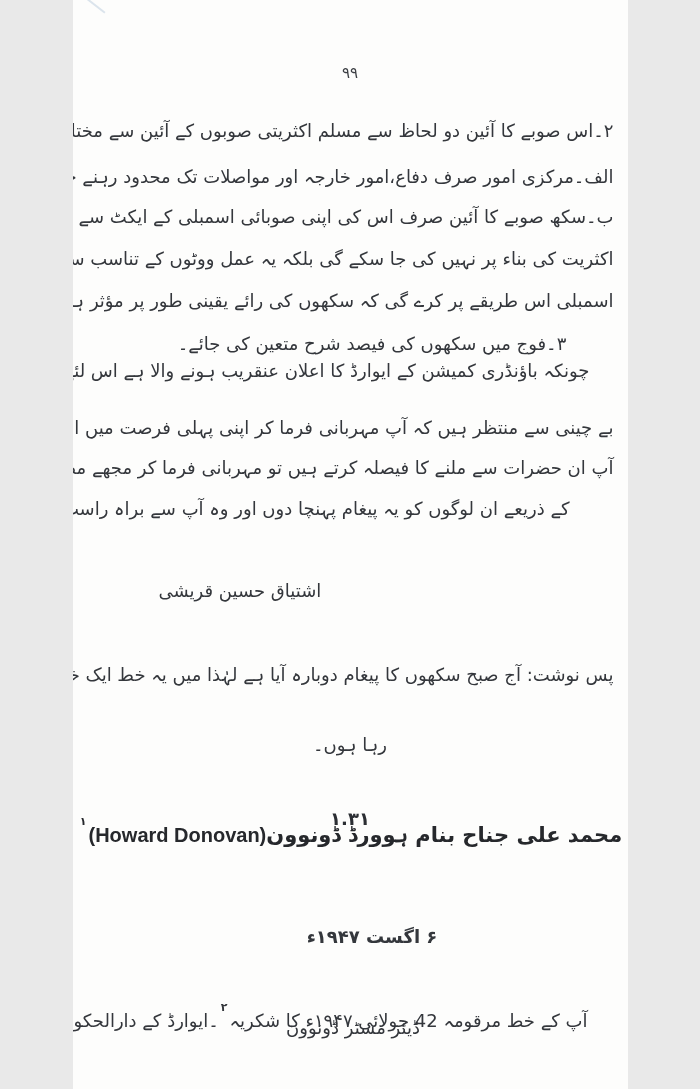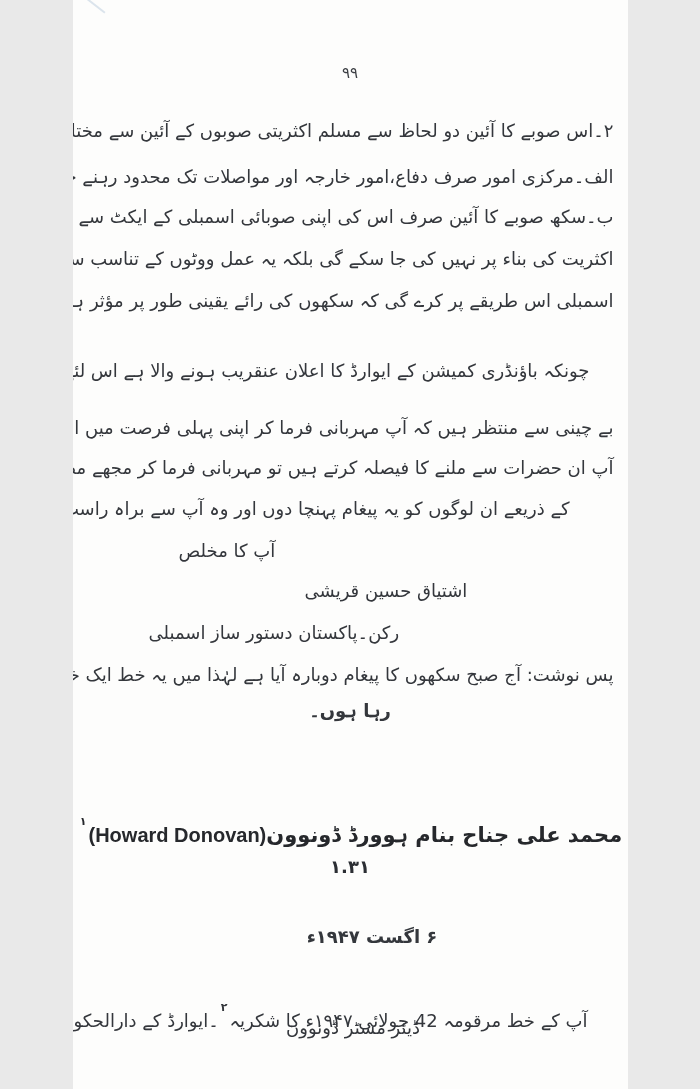--- a/index.html
+++ b/index.html
@@ -53,34 +53,33 @@
 
   <div class="artifact"></div>
 
   <div class="ln center pageno" style="top:58px;">۹۹</div>
 
   <div class="ln" style="top:116px;">۲۔اس صوبے کا آئین دو لحاظ سے مسلم اکثریتی صوبوں کے آئین سے مختلف ہونا چاہیے۔</div>
   <div class="ln" style="top:162px;">الف۔مرکزی امور صرف دفاع،امور خارجہ اور مواصلات تک محدود رہنے چاہئیں۔</div>
   <div class="ln" style="top:202px;">ب۔سکھ صوبے کا آئین صرف اس کی اپنی صوبائی اسمبلی کے ایکٹ سے بدلا جا سکے گا۔کوئی ترمیم سادہ</div>
   <div class="ln" style="top:244px;">اکثریت کی بناء پر نہیں کی جا سکے گی بلکہ یہ عمل ووٹوں کے تناسب سے ہوگا جس کا تعیّن دستور ساز</div>
   <div class="ln" style="top:286px;">اسمبلی اس طریقے پر کرے گی کہ سکھوں کی رائے یقینی طور پر مؤثر ہو۔</div>
+  <div class="ln" style="top:329px;">۳۔فوج میں سکھوں کی فیصد شرح متعین کی جائے۔</div>
   <div class="ln indent-sm" style="top:356px;">چونکہ باؤنڈری کمیشن کے ایوارڈ کا اعلان عنقریب ہونے والا ہے اس لئے یہ سکھ رہنما</div>
   <div class="ln" style="top:413px;">بے چینی سے منتظر ہیں کہ آپ مہربانی فرما کر اپنی پہلی فرصت میں انہیں گفتگو کیلئے دعوت دیں۔اگر</div>
   <div class="ln" style="top:453px;">آپ ان حضرات سے ملنے کا فیصلہ کرتے ہیں تو مہربانی فرما کر مجھے مطلع کریں تاکہ میں اپنے مخبر</div>
   <div class="ln indent-md" style="top:494px;">کے ذریعے ان لوگوں کو یہ پیغام پہنچا دوں اور وہ آپ سے براہ راست رابطہ قائم کر سکیں۔</div>
 
-  <div class="ln sig sig-1" style="top:536px;">آپ کا مخلص</div>
-  <div class="ln sig sig-2" style="top:576px;text-align:center;">اشتیاق حسین قریشی</div>
-  <div class="ln sig sig-3" style="top:618px;">رکن۔پاکستان دستور ساز اسمبلی</div>
+  <div class="ln sig sig-2" style="top:576px;">اشتیاق حسین قریشی</div>
 
   <div class="ln" style="top:660px;">پس نوشت: آج صبح سکھوں کا پیغام دوبارہ آیا ہے لہٰذا میں یہ خط ایک خاص قاصد کے ذریعے بھیج</div>
-  <div class="ln indent-md" style="top:696px;font-weight:bold;">رہا ہوں۔</div>
+  <div class="ln indent-md" style="top:730px;">رہا ہوں۔</div>
 
 
-  <div class="ln center docnum" style="top:852px;">۱.۳۱</div>
+  <div class="ln center docnum" style="top:804px;">۱.۳۱</div>
 
   <div class="ln center heading" style="top:820px;">
     <span>محمد علی جناح بنام ہوورڈ ڈونوون</span><span class="latin">(Howard Donovan)</span><sup class="fnmark">۱</sup>
   </div>
 
   <div class="ln date-line" style="top:922px;font-weight:bold;">۶ اگست ۱۹۴۷ء</div>
 
   <div class="ln salutation" style="top:1013px;">ڈیئر مسٹر ڈونوون</div>
 
   <div class="ln opening" style="top:1006px;">

